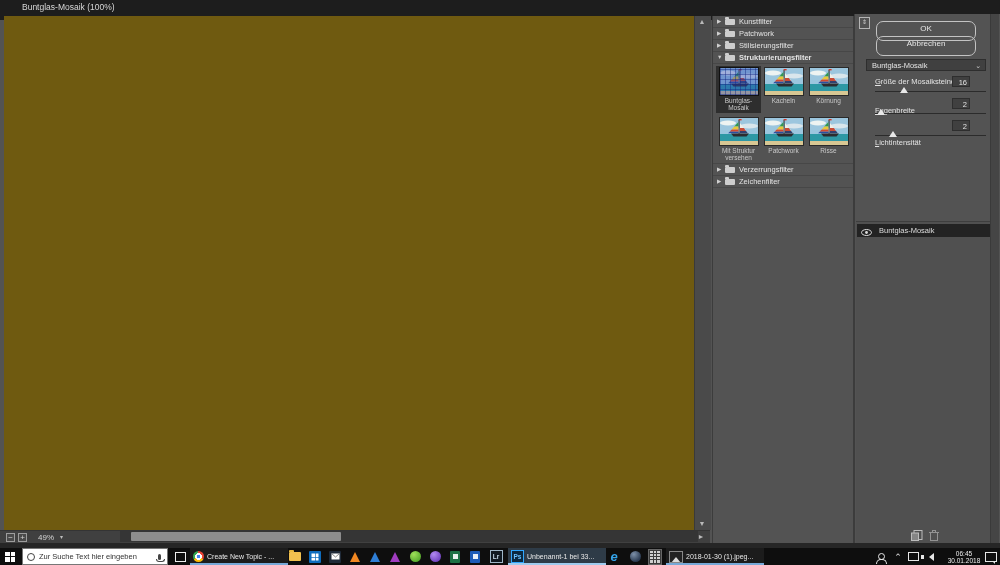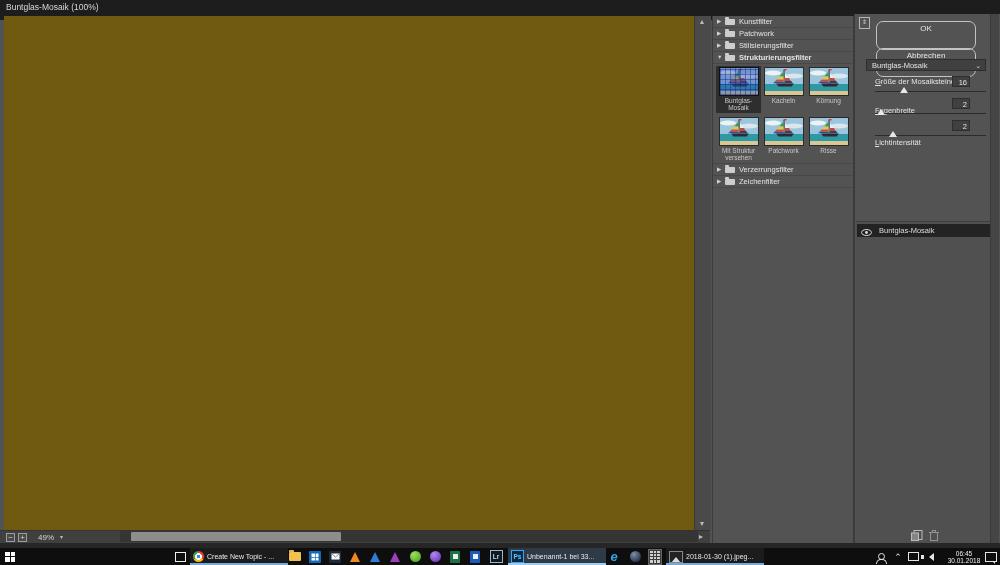--- a/index.html
+++ b/index.html
@@ -2,21 +2,21 @@
 <html><head>
 <meta charset="utf-8">
 <style>
   html,body{margin:0;padding:0;}
   body{width:1000px;height:565px;position:relative;overflow:hidden;
        font-family:"Liberation Sans",sans-serif;background:#535353;
        -webkit-font-smoothing:antialiased;}
   .abs{position:absolute;}
   
   #titlebar{left:0;top:0;width:1000px;height:20px;background:#1d1d1d;color:#d8d8d8;
-            font-size:8.5px;line-height:14px;padding-left:6px;box-sizing:border-box;}
+            font-size:8.5px;line-height:14px;padding-left:22px;box-sizing:border-box;}
   
   #preview{left:4px;top:16px;width:690px;height:514px;background:#6f5a10;}
   #vscroll{left:694px;top:16px;width:16px;height:514px;background:#4a4a4a;border-left:1px solid #3a3a3a;}
   .scroll-arrow{color:#b9b9b9;font-size:7px;line-height:10px;text-align:center;width:14px;}
   #bottombar{left:0;top:530px;width:710px;height:13px;background:#404040;border-top:1px solid #343434;}
   .zoom-btn{width:9px;height:9px;border:1px solid #9d9d9d;color:#d5d5d5;font-size:8px;line-height:7px;
             text-align:center;box-sizing:border-box;background:#4a4a4a;}
   #zoom-level{color:#d5d5d5;font-size:8px;line-height:13px;}
   #hscroll-track{left:120px;top:531px;width:578px;height:11px;background:#353535;}
   #hscroll-thumb{left:11px;top:1px;width:210px;height:9px;background:#8d8d8d;border-radius:1px;}
@@ -40,21 +40,21 @@
   .thumb-cell.selected .thumb-img{outline:1px solid #111;}
   .mosaic{position:absolute;inset:0;background:
     repeating-linear-gradient(0deg,rgba(18,38,130,.45) 0 1px,transparent 1px 5px),
     repeating-linear-gradient(90deg,rgba(18,38,130,.45) 0 1px,transparent 1px 5px),
     linear-gradient(rgba(45,75,185,.40),rgba(45,75,185,.40));}
   .thumb-label{font-size:6.5px;line-height:7px;color:#c9c9c9;margin-top:2px;min-height:7px;}
   
   #settings{left:854px;top:14px;width:146px;height:529px;background:#535353;border-left:1px solid #3c3c3c;}
   #panel-toggle{left:4px;top:3px;width:9px;height:10px;border:1px solid #b5b5b5;color:#d8d8d8;
                 font-size:6px;line-height:9px;text-align:center;}
-  .pill-btn{left:21px;width:100px;height:29px;border:1px solid #c3c3c3;border-radius:7px;
+  .pill-btn{left:21px;width:100px;height:20px;border:1px solid #c3c3c3;border-radius:7px;
             color:#e6e6e6;font-size:8px;line-height:13px;text-align:center;background:transparent;
             box-sizing:border-box;}
   #filter-select{left:11px;top:45px;width:120px;height:12px;background:#404040;border:1px solid #2e2e2e;
                  color:#e3e3e3;font-size:7.5px;line-height:12px;padding-left:5px;box-sizing:border-box;}
   #filter-select .chev{position:absolute;right:4px;top:0;color:#cfcfcf;font-size:7px;}
   .slider-label{color:#e3e3e3;font-size:7.5px;left:20px;}
   .slider-label u{text-decoration:underline;}
   .slider-value{left:97px;width:18px;height:11px;background:#404040;border:1px solid #2e2e2e;
                 color:#e3e3e3;font-size:7.5px;line-height:11px;text-align:right;padding-right:2px;
                 box-sizing:border-box;}
@@ -258,21 +258,21 @@
   </div>
   <div class="cat-row">
     <span class="cat-arrow">▶</span><span class="folder"></span><span>Zeichenfilter</span>
   </div>
 </div>
 
 <div class="abs" id="settings">
   <div class="abs" id="panel-toggle">⇕</div>
 
   <div class="abs pill-btn" style="top:7px">OK</div>
-  <div class="abs pill-btn" style="top:34px">Abbrechen</div>
+  <div class="abs pill-btn" style="top:22px">Abbrechen</div>
 
   <div class="abs" id="filter-select">
     <span>Buntglas-Mosaik</span>
     <span class="chev">⌄</span>
   </div>
 
   <div class="abs slider-label" style="top:63px">
     <u>G</u><span>röße der Mosaiksteine</span></div>
   <div class="abs slider-value" style="top:62px">16</div>
   <div class="abs slider-track" style="top:77px">
@@ -328,20 +328,25 @@
 
   <div class="tb" style="left:0;width:20px">
     <span class="win-logo">
         <i></i>
         <i></i>
         <i></i>
         <i></i>
       </span>
   </div>
 
+  <div class="tb" id="tb-search">
+    <span class="ring"></span>
+    <span>Zur Suche Text hier eingeben</span>
+    <span class="mic"></span>
+  </div>
 
   <div class="tb" style="left:172px;width:16px">
     <span class="taskview"></span>
   </div>
 
   <div class="tb tb-btn open" style="left:190px;width:92px;justify-content:flex-start;padding:0 3px">
     <span class="chrome-ball"></span>
     <span>Create New Topic - ...</span>
   </div>
 

